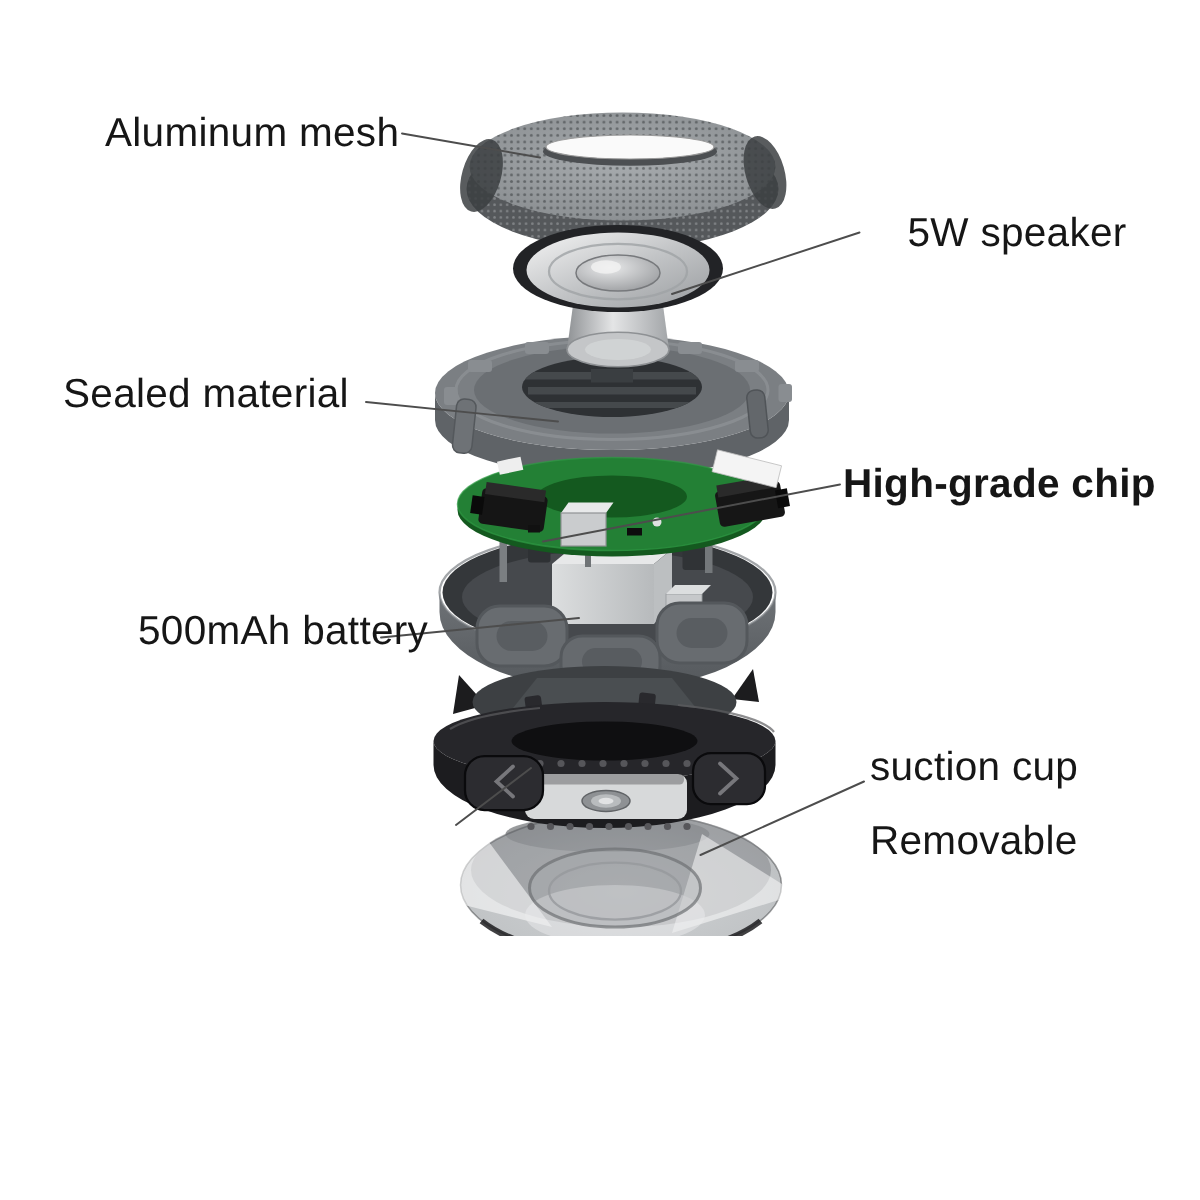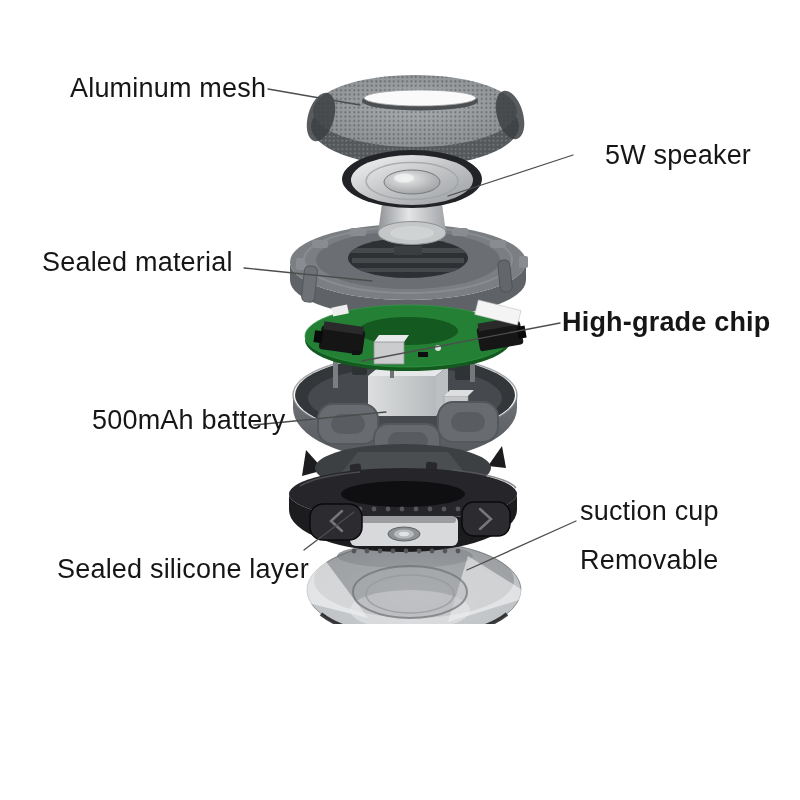--- a/index.html
+++ b/index.html
@@ -258,19 +258,18 @@
       <line x1="304" y1="550" x2="354" y2="512"></line>
       <line x1="576" y1="521" x2="467" y2="570"></line>
     </g>
   </svg>
 
   <div class="label" style="left:70px;top:72px;">Aluminum mesh</div>
   <div class="label" style="left:605px;top:139px;">5W speaker</div>
   <div class="label" style="left:42px;top:246px;">Sealed material</div>
   <div class="label" style="left:562px;top:306px;font-weight:bold;">High-grade chip</div>
   <div class="label" style="left:56px;top:404px;margin-left:36px;">500mAh battery</div>
-  <div class="label" style="left:57px;top:553px;">Sealed silicone layer</div>
   <div class="label two-line" style="left:580px;top:487px;">
     <span>suction cup</span>
     <span>Removable</span>
   </div>
 
 </div>
 
 </body></html>

